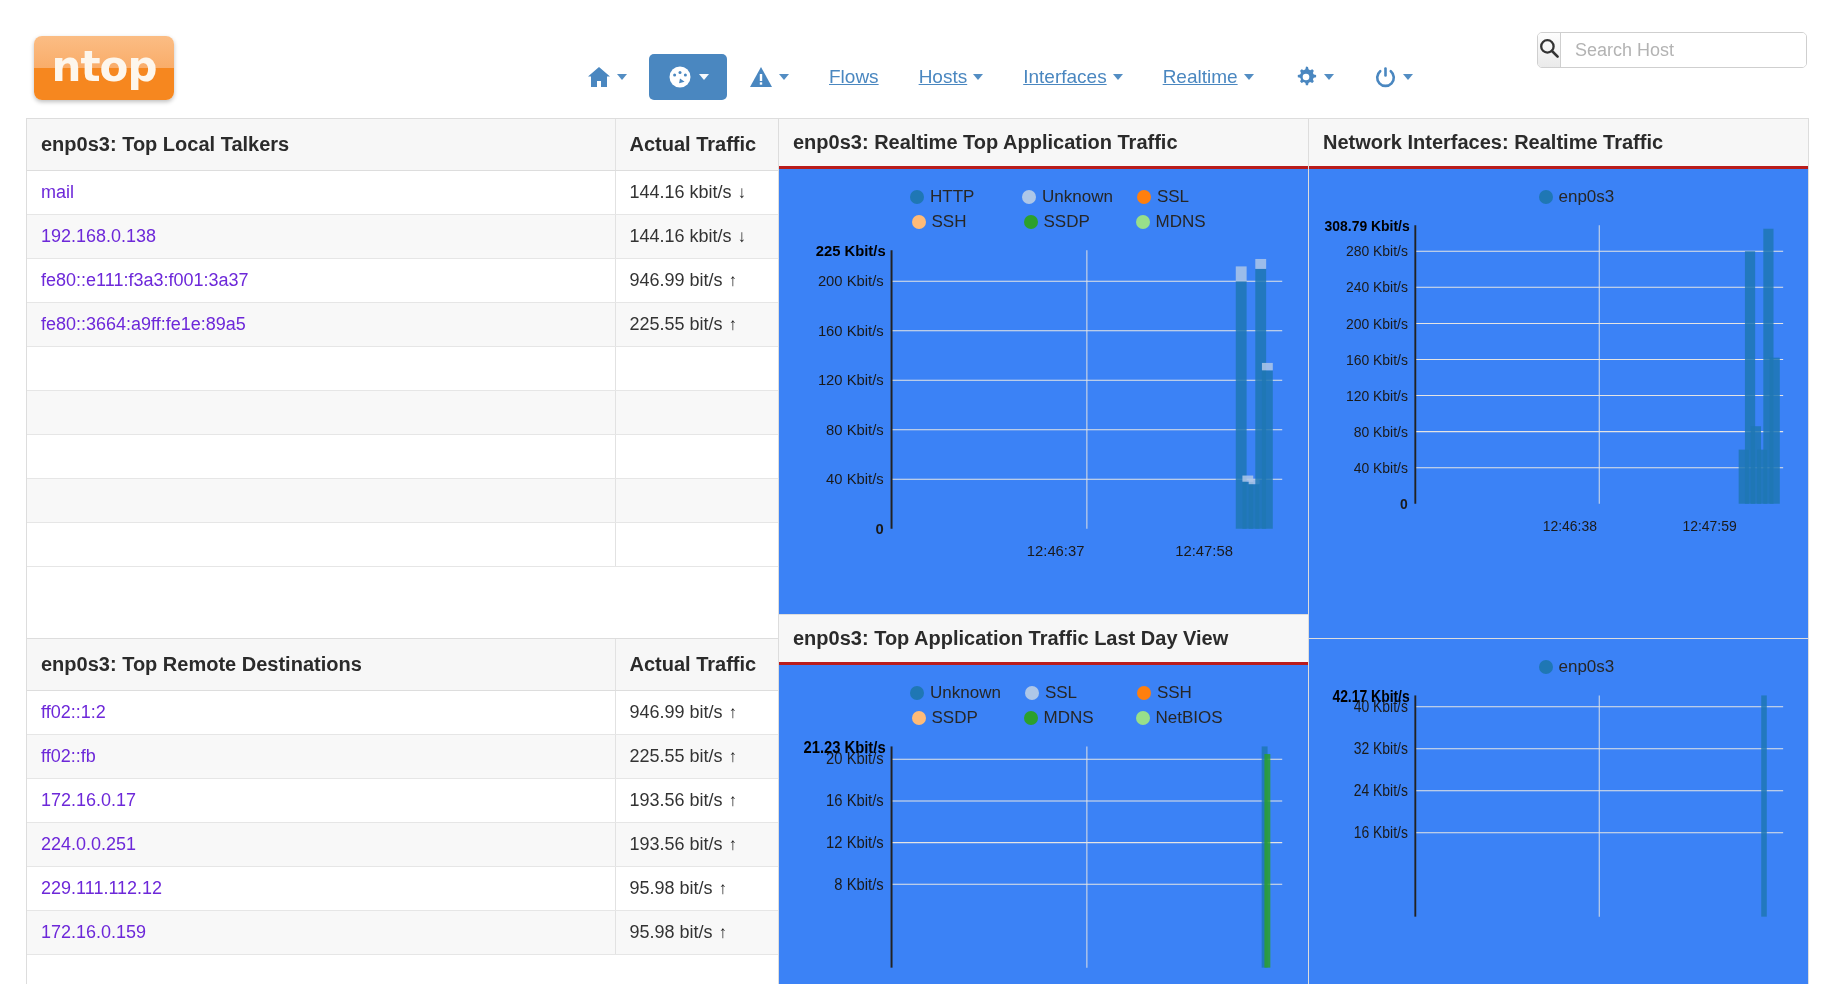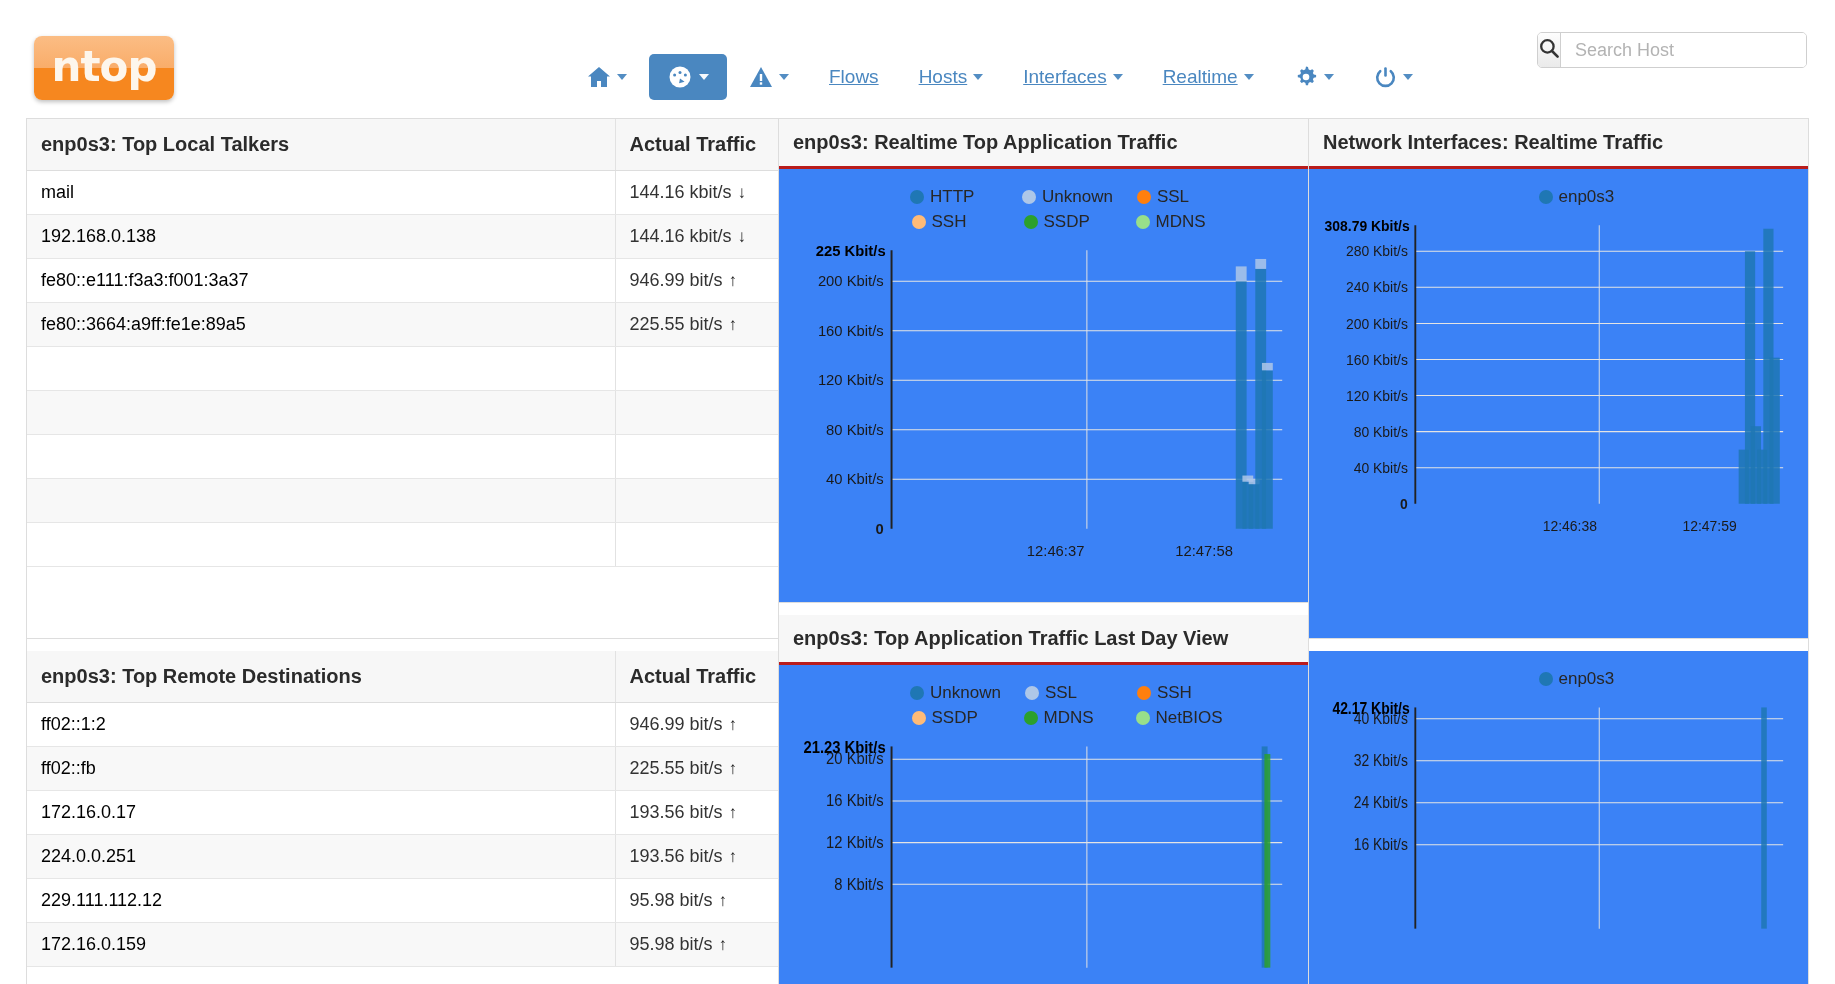--- a/index.html
+++ b/index.html
@@ -110,21 +110,21 @@
 
   
   .dash {
     position:absolute;
     left: 26px; right: 26px;
     top: 118px; bottom: 0;
     display:flex;
     border-top:1px solid #ddd;
     border-left:1px solid #ddd;
   }
-  .col { display:flex; flex-direction:column;gap:12px; }
+  .col { display:flex; flex-direction:column; }
   .col-tables { width: 752px; border-right:1px solid #ddd; }
   .col-mid    { width: 530px; border-right:1px solid #ddd; }
   .col-right  { flex:1; border-right:1px solid #ddd; }
 
   .panel { display:flex; flex-direction:column; }
   .panel-top { height: 520px; border-bottom:1px solid #ddd; }
   .panel-bot { flex:1; }
 
   .panel-head {
     background:#f7f7f7;
@@ -162,21 +162,21 @@
     height: 44px;
     color:#333;
   }
   table.tt td.val {
     text-align:left;
     white-space:nowrap;
     border-left:1px solid #e2e2e2;
   }
   table.tt tr:nth-child(even) td { background:#f8f8f8; }
   table.tt tr:nth-child(odd) td { background:#ffffff; }
-  a.host-link { color:#000000; text-decoration:none; cursor:pointer; }
+  a.host-link { color:#6d28d9; text-decoration:none; cursor:pointer; }
   .arrow { font-size:17px; color:#1b1b1b; margin-left:6px; }
 
   
   .chart-body { flex:1; position:relative; background:#3b82f6; padding: 6px 10px 8px 6px; }
   .legend {
     display:flex;
     flex-wrap:wrap;
     justify-content:center;
     column-gap: 24px;
     row-gap: 5px;

